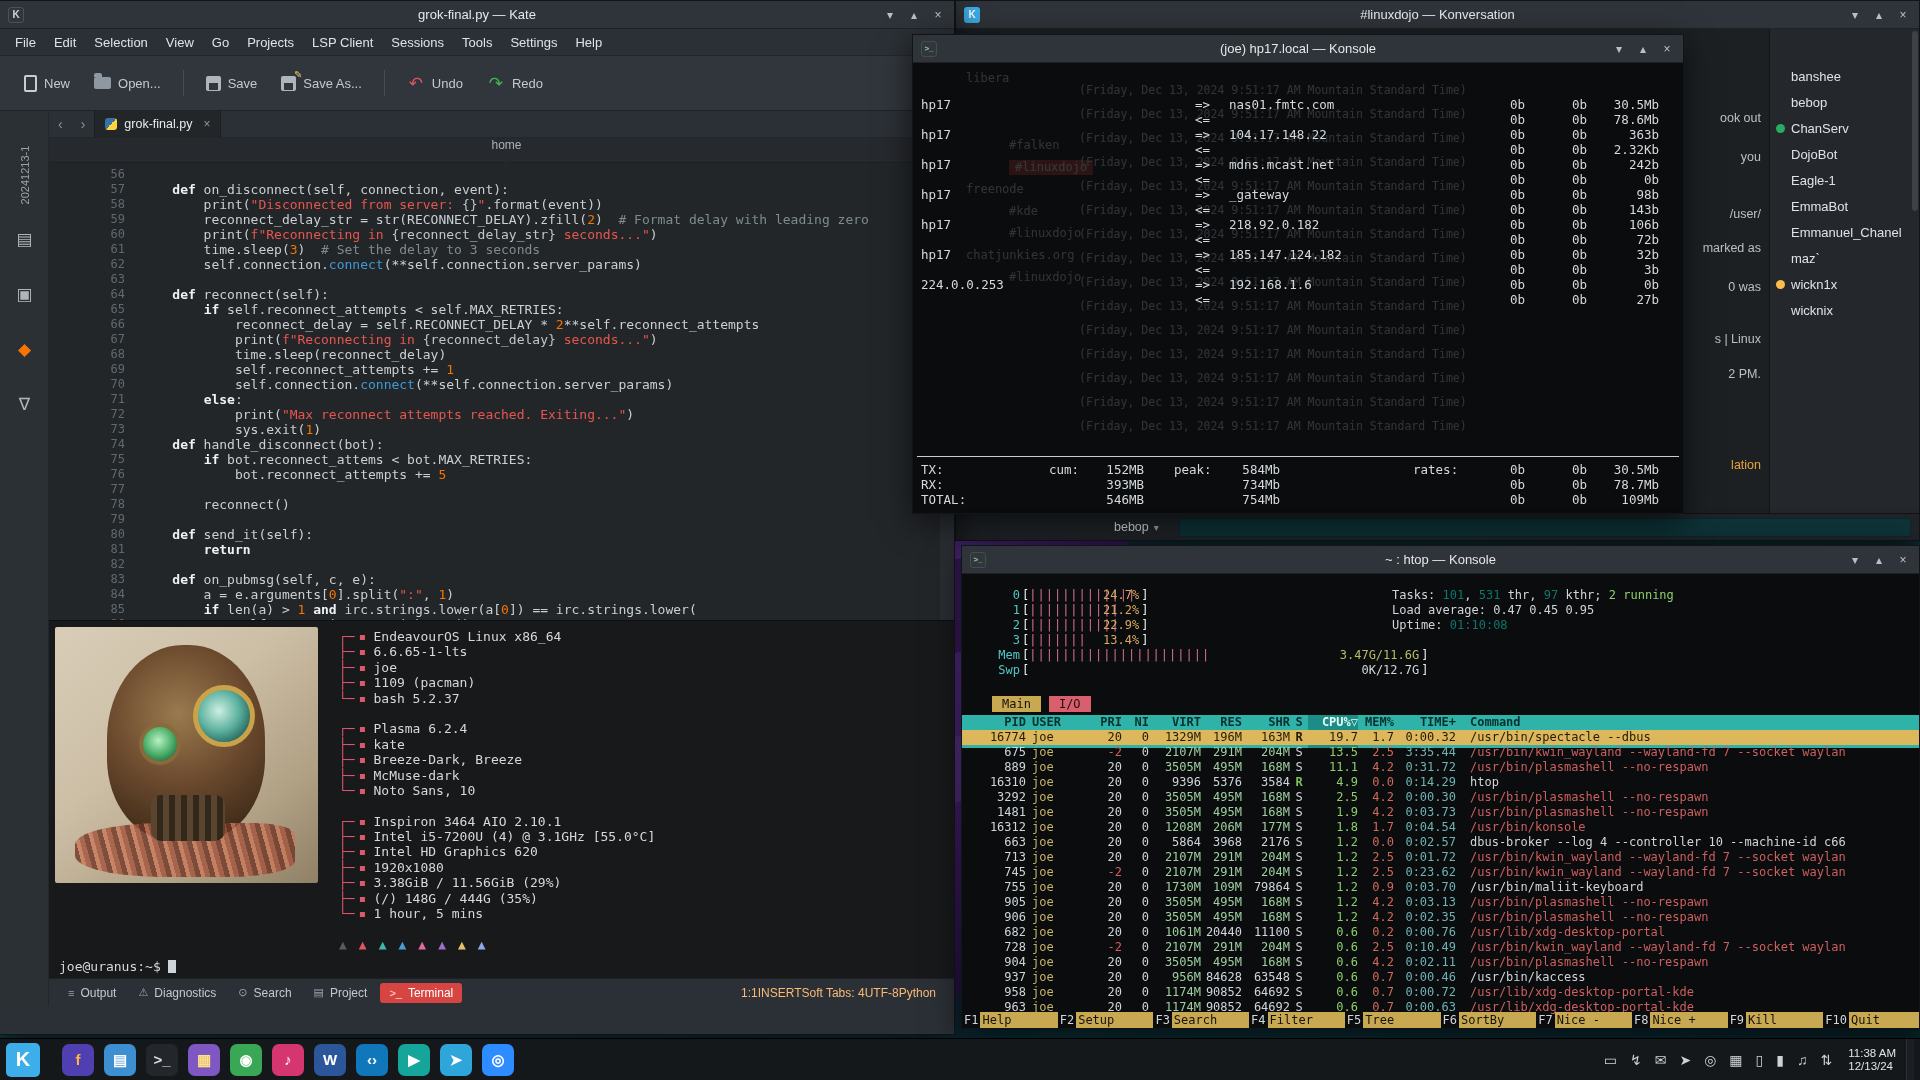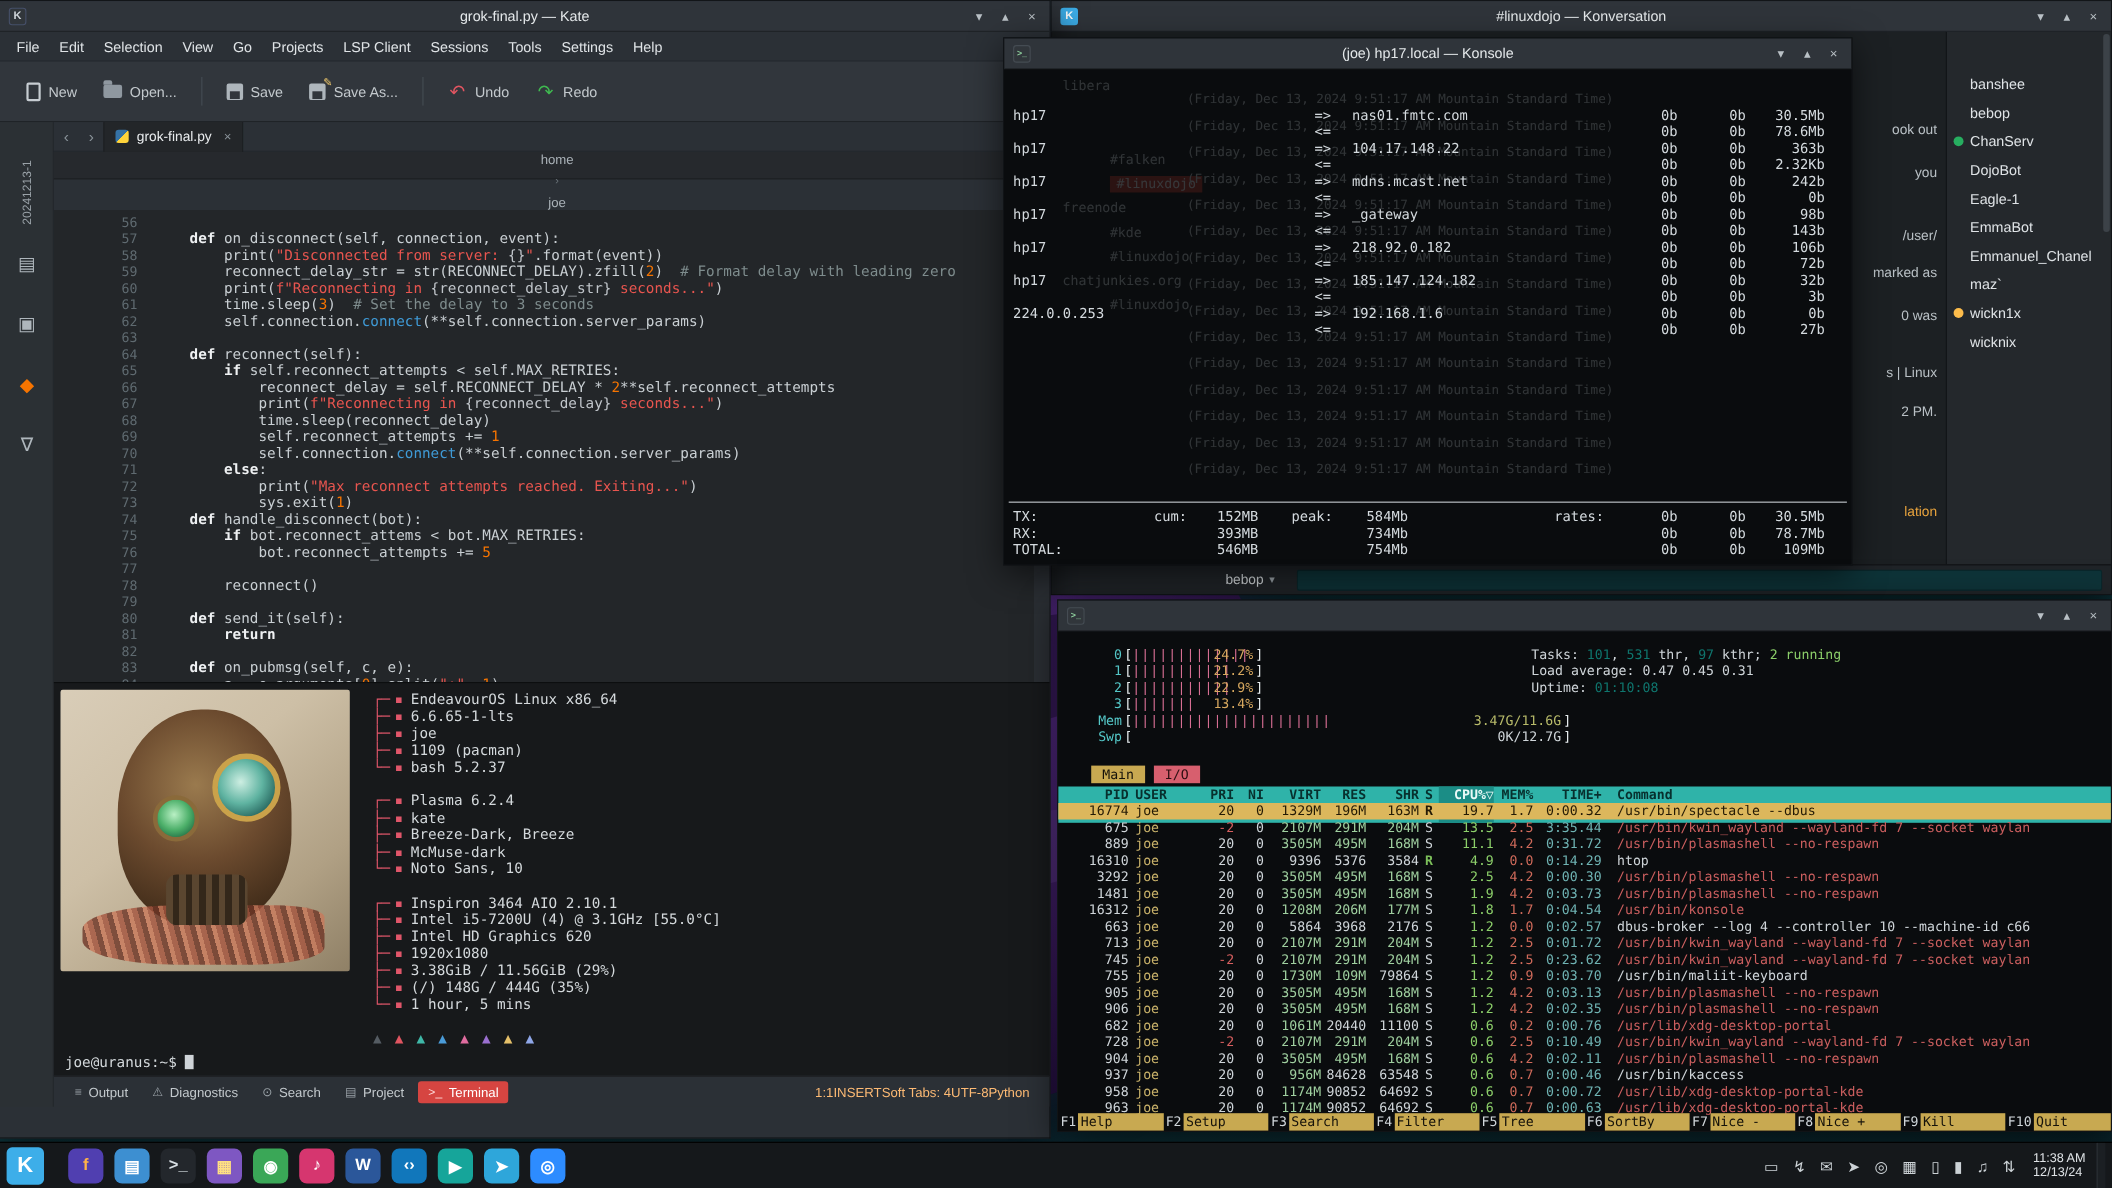--- a/index.html
+++ b/index.html
@@ -83,21 +83,21 @@
   .ktab { display:flex; align-items:center; gap:7px; background:#232629; height:27px; padding:0 10px;
     border-right:1px solid #1c1f22; border-left:1px solid #1c1f22; }
   .pyico { width:12px; height:12px; border-radius:3px; background:linear-gradient(135deg,#3572a5 50%,#ffd43b 50%); }
   .ktab-label { color:#e8ebed; font-size:12.5px; }
   .ktab-close { color:#8a939a; font-size:12px; padding-left:4px; }
   .tab-plus { margin-left:auto; color:#8a939a; font-size:15px; padding:0 10px; }
   #kate-breadcrumb { height:25px; background:#26292d; display:flex; align-items:center; padding-left:10px;
     border-bottom:1px solid #1d2023; font-size:12px; color:#aab2b8; gap:7px;flex-direction:column; }
   .bc-sep { color:#6b747b; font-size:10px; }
 
-  #kate-editor { position:absolute; left:0; right:0; top:52px; bottom:386px; background:#232629; overflow:hidden;margin-top:28px; }
+  #kate-editor { position:absolute; left:0; right:0; top:52px; bottom:386px; background:#232629; overflow:hidden; }
   #kate-gutter { position:absolute; left:0; top:4px; width:92px; text-align:right; padding-right:16px;
     color:#5f6a70; font:12px/15px "DejaVu Sans Mono", monospace; }
   #kate-code { position:absolute; left:92px; top:4px; right:16px; white-space:pre;
     font:13px/15px "DejaVu Sans Mono", monospace; color:#c9cfd3; }
   .cl { height:15px; }
   .gl { height:15px; }
   .kw { color:#eff1f3; font-weight:bold; }
   .str { color:#e8554f; }
   .interp { color:#c0c5ca; }
   .num { color:#f67400; }
@@ -658,20 +658,21 @@
             <span class="if-v v1">0b</span>
             <span class="if-v v2">109Mb</span>
           </div>
         </div>
     </div>
   </div>
 
   <div id="htopw" class="window">
     <div class="titlebar">
       <span class="app-ico konsole-ico">&gt;_</span>
+      <span class="tb-title">~ : htop — Konsole</span>
       <span class="win-btns">
         <span class="win-btn">▾</span>
         <span class="win-btn">▴</span>
         <span class="win-btn">×</span>
       </span>
     </div>
     <div class="kons-content" style="font-size:12px;">
       <div id="htop-meters">
           <div class="hm-row">
             <span class="hm-lbl">0</span>
@@ -705,21 +706,21 @@
           </div>
           <div class="hm-row">
             <span class="hm-lbl">Swp</span>
             <span class="hm-br">[</span>
             <span class="hm-bar wide"><span class="hm-pipes"></span><span class="hm-val swp">0K/12.7G</span></span>
             <span class="hm-br">]</span>
           </div>
         </div>
       <div id="htop-summary">
           <div class="hs-row"><span class="ht-w">Tasks: </span><span class="ht-c">101</span><span class="ht-w">, </span><span class="ht-c">531</span><span class="ht-w"> thr</span><span class="ht-w">, </span><span class="ht-c">97</span><span class="ht-w"> kthr</span><span class="ht-w">; </span><span class="ht-g">2 running</span></div>
-          <div class="hs-row"><span class="ht-w">Load average: </span><span class="ht-w">0.47 </span><span class="ht-w">0.45 </span><span class="ht-w">0.31</span></div>
+          <div class="hs-row"><span class="ht-w">Load average: </span><span class="ht-w">0.47 </span><span class="ht-w">0.45 </span><span class="ht-w">0.95</span></div>
           <div class="hs-row"><span class="ht-w">Uptime: </span><span class="ht-c">01:10:08</span></div>
         </div>
       <div id="htop-tabs">
           <span class="htab htab-main">Main</span>
           <span class="htab htab-io">I/O</span>
         </div>
       <div id="htop-header">
           <span class="hc hc0">PID</span>
           <span class="hc hc1">USER</span>
           <span class="hc hc2">PRI</span>

